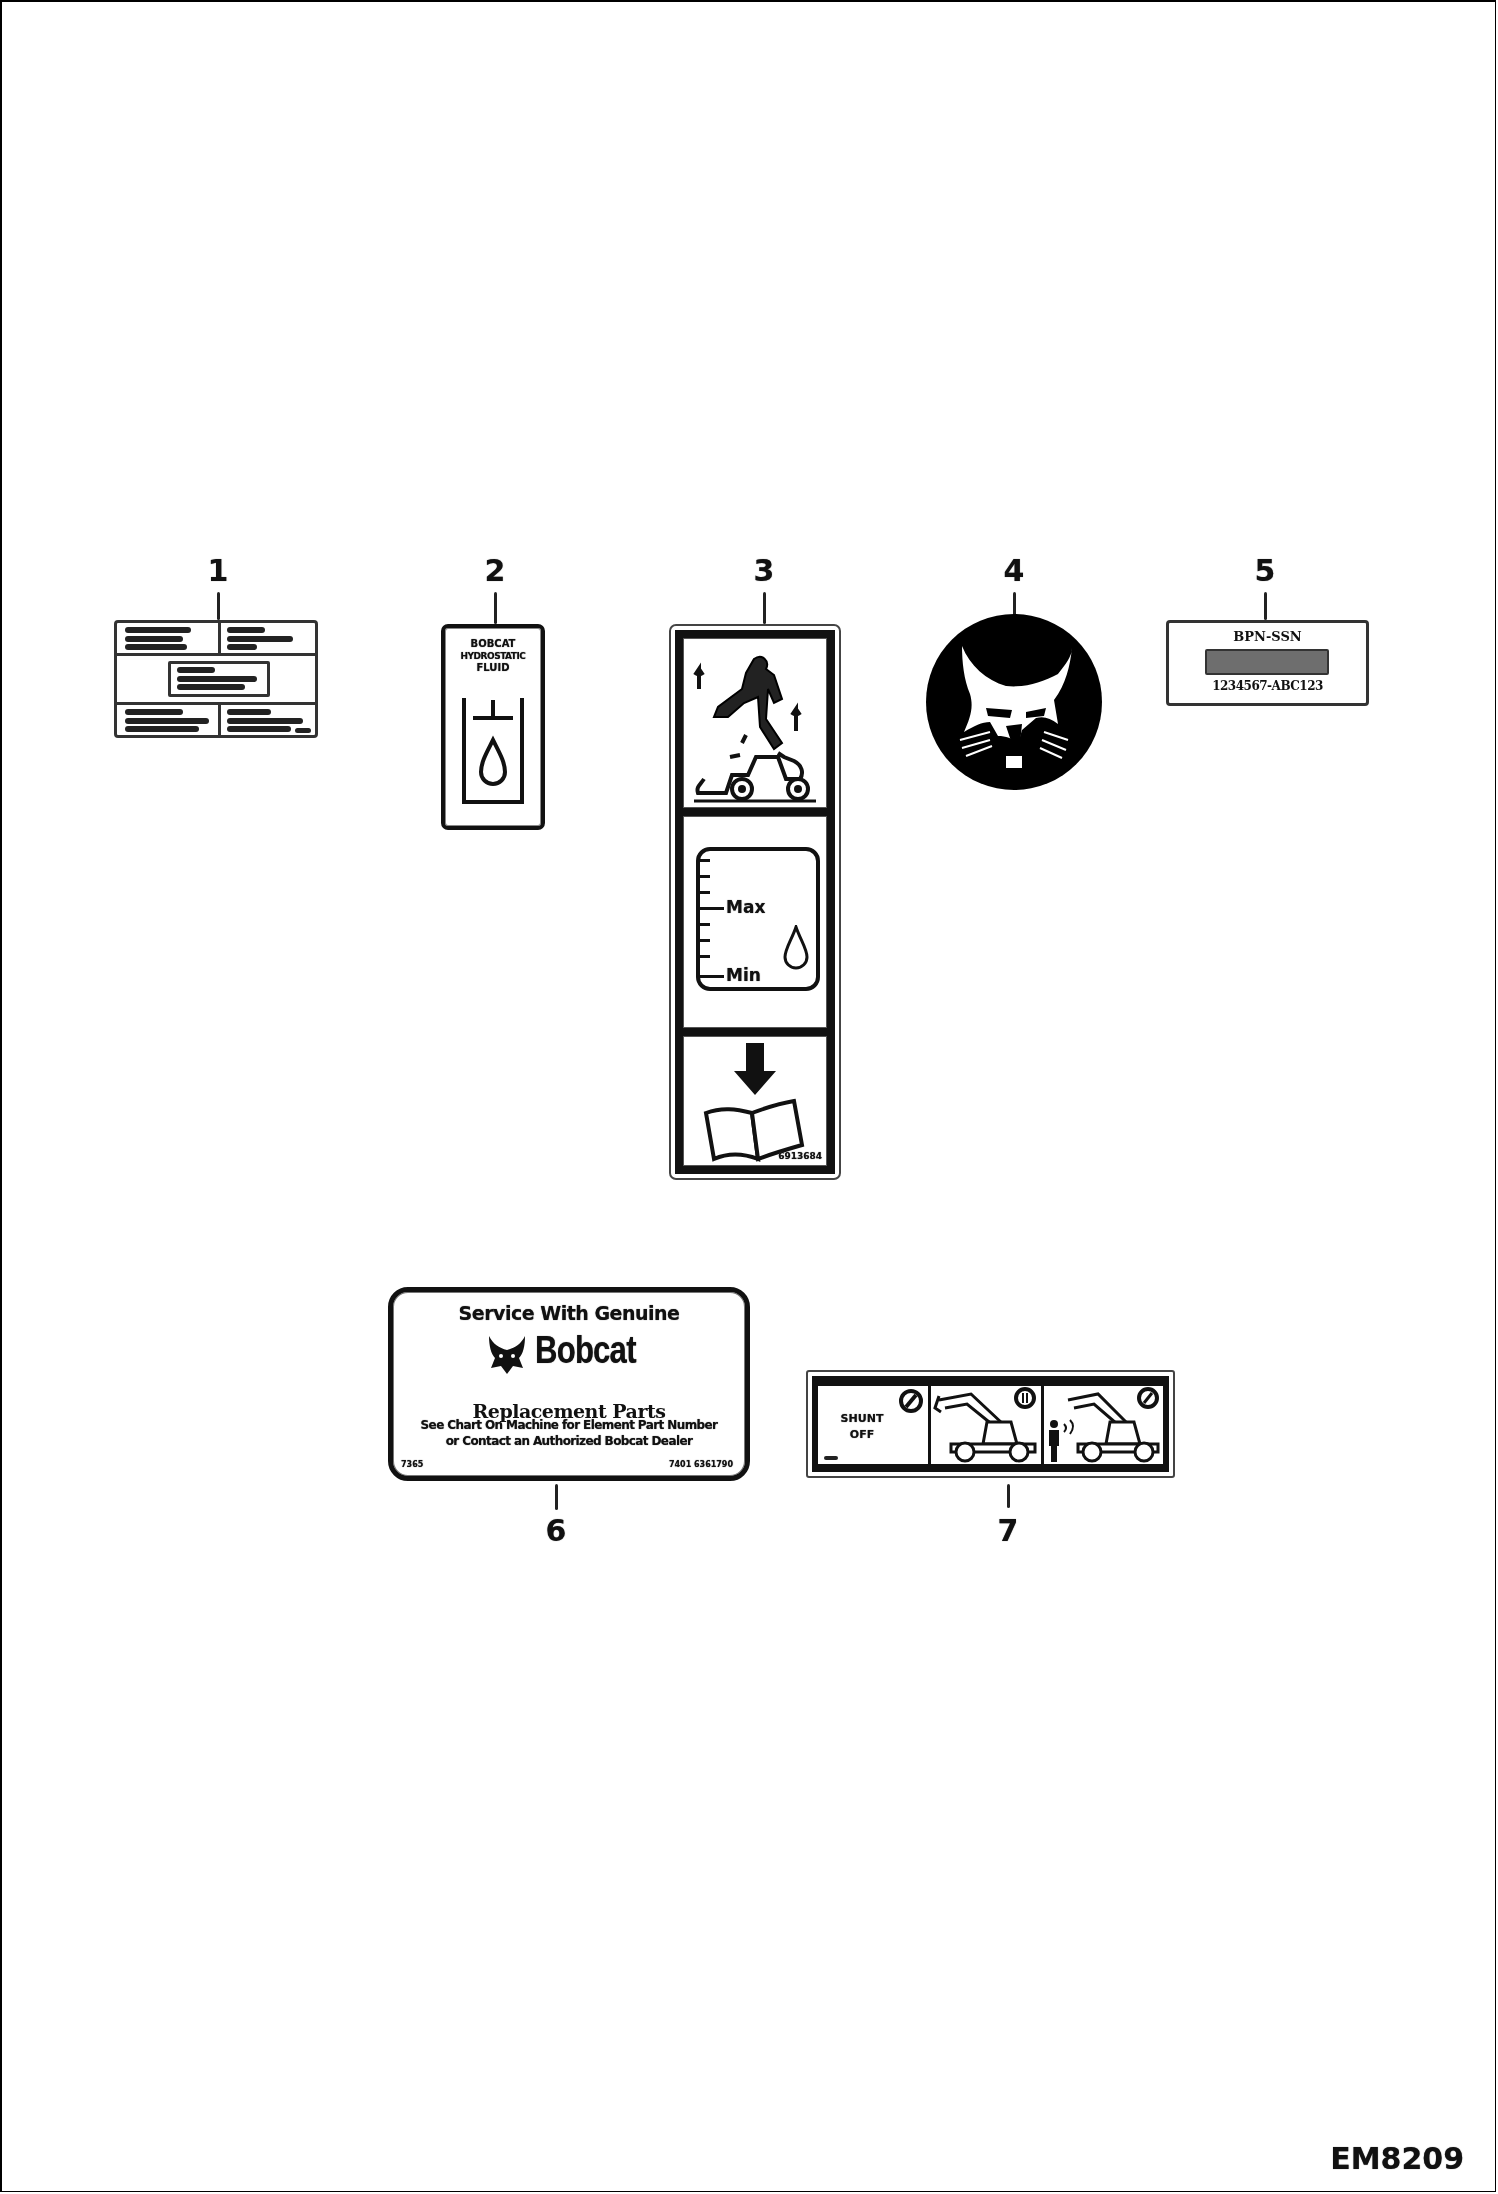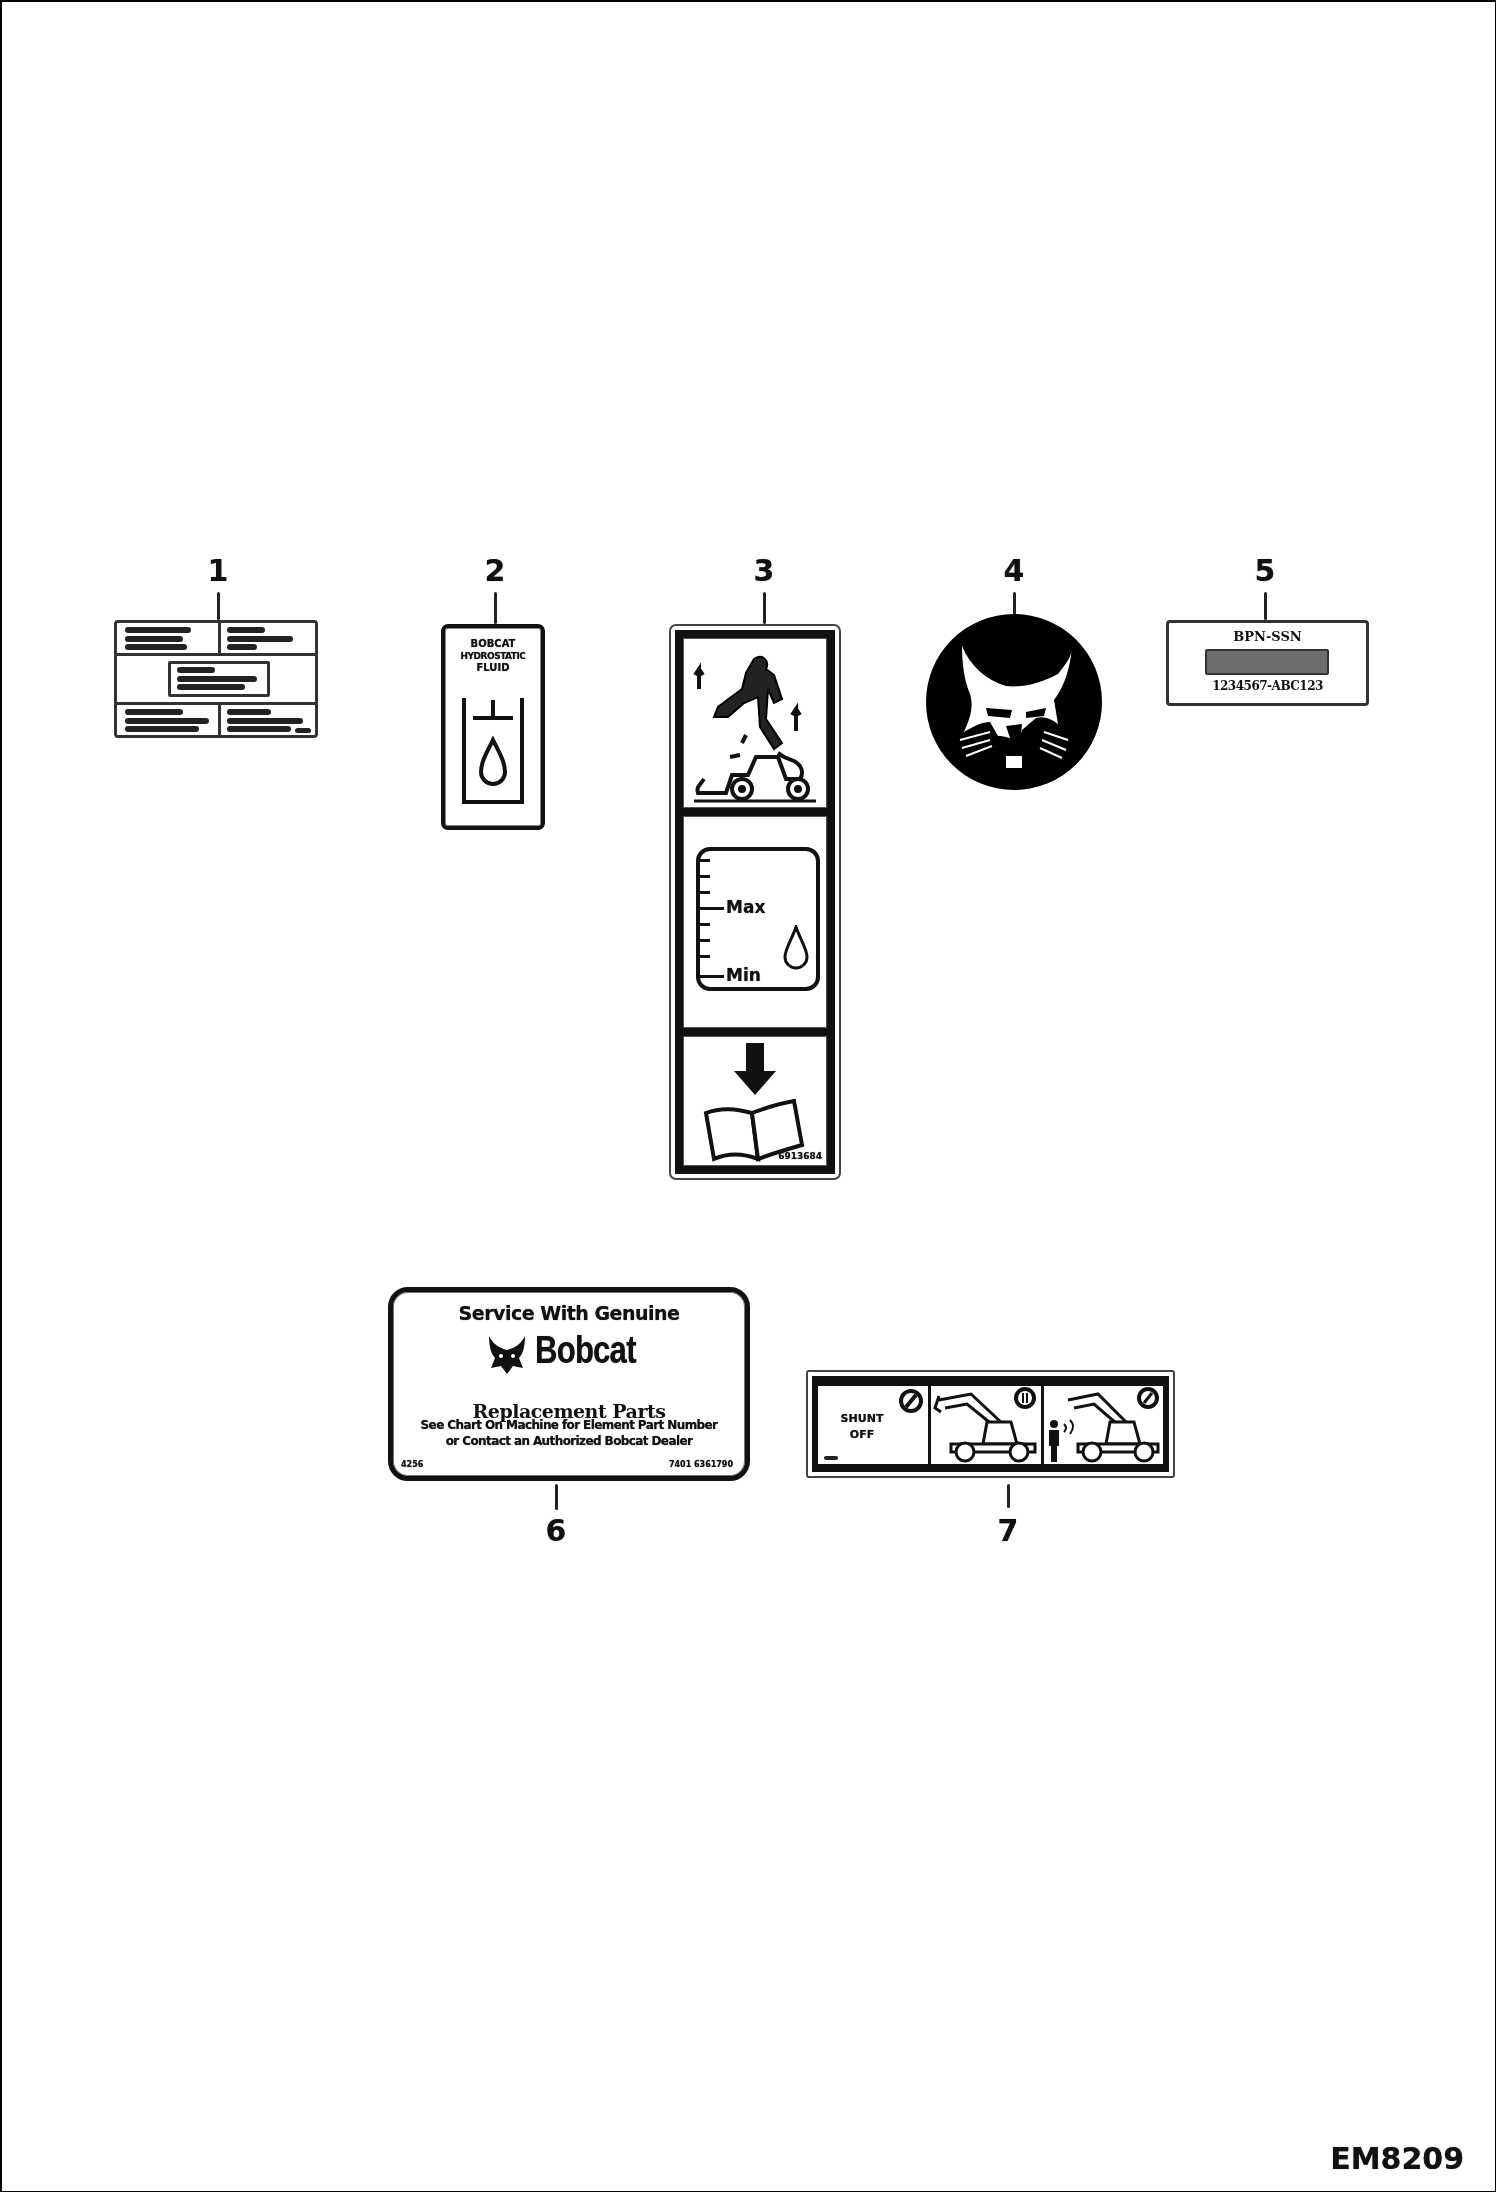--- a/index.html
+++ b/index.html
@@ -141,21 +141,21 @@
   <div class="fn abs" style="left:0;top:10px;width:352px;text-align:center;font-size:19px;letter-spacing:-0.5px;">Service With Genuine</div>
   <svg class="abs" style="left:92px;top:40px;" width="44" height="44" viewBox="0 0 44 44">
     <path d="M4 4 C8 12 14 16 22 18 C30 16 36 12 40 4 C40 14 38 22 34 26 L38 36 L28 34 L22 42 L16 34 L6 36 L10 26 C6 22 4 14 4 4 Z" fill="#111"></path>
     <circle cx="16" cy="24" r="2" fill="#fff"></circle>
       <circle cx="28" cy="24" r="2" fill="#fff"></circle>
   </svg>
   <div class="fn abs" style="left:142px;top:36px;font-size:38px;line-height:44px;letter-spacing:-1px;font-family:'Liberation Sans',sans-serif;transform:scaleX(0.82);transform-origin:left;">Bobcat</div>
   <div class="serif abs" style="left:0;top:92px;width:352px;text-align:center;font-size:19px;letter-spacing:-0.5px;margin-top:16px;">Replacement Parts</div>
   <div class="fn abs" style="left:0;top:126px;width:352px;text-align:center;font-size:12px;letter-spacing:-0.6px;">See Chart On Machine for Element Part Number</div>
   <div class="fn abs" style="left:0;top:142px;width:352px;text-align:center;font-size:12px;letter-spacing:-0.6px;">or Contact an Authorized Bobcat Dealer</div>
-  <div class="fn abs" style="left:8px;top:168px;font-size:8px;">4256</div>
+  <div class="fn abs" style="left:8px;top:168px;font-size:8px;">7365</div>
   <div class="fn abs" style="right:12px;top:168px;font-size:8px;">7401 6361790</div>
 </div>
 <div class="leader" style="left:555px;top:1484px;height:26px;"></div>
 <div class="callout-num" style="left:536px;top:1516px;">6</div>
 
 <div class="decal" style="left:806px;top:1370px;width:369px;height:108px;border:2px solid #444;border-radius:3px;">
   <div class="abs" style="left:4px;top:4px;width:357px;height:96px;background:#111;">
     <div class="abs" style="left:6px;top:10px;width:110px;height:78px;background:#fff;">
       <div class="fn abs" style="left:14px;top:26px;width:60px;text-align:center;font-size:11px;">SHUNT</div>
       <div class="fn abs" style="left:14px;top:42px;width:60px;text-align:center;font-size:11px;">OFF</div>

